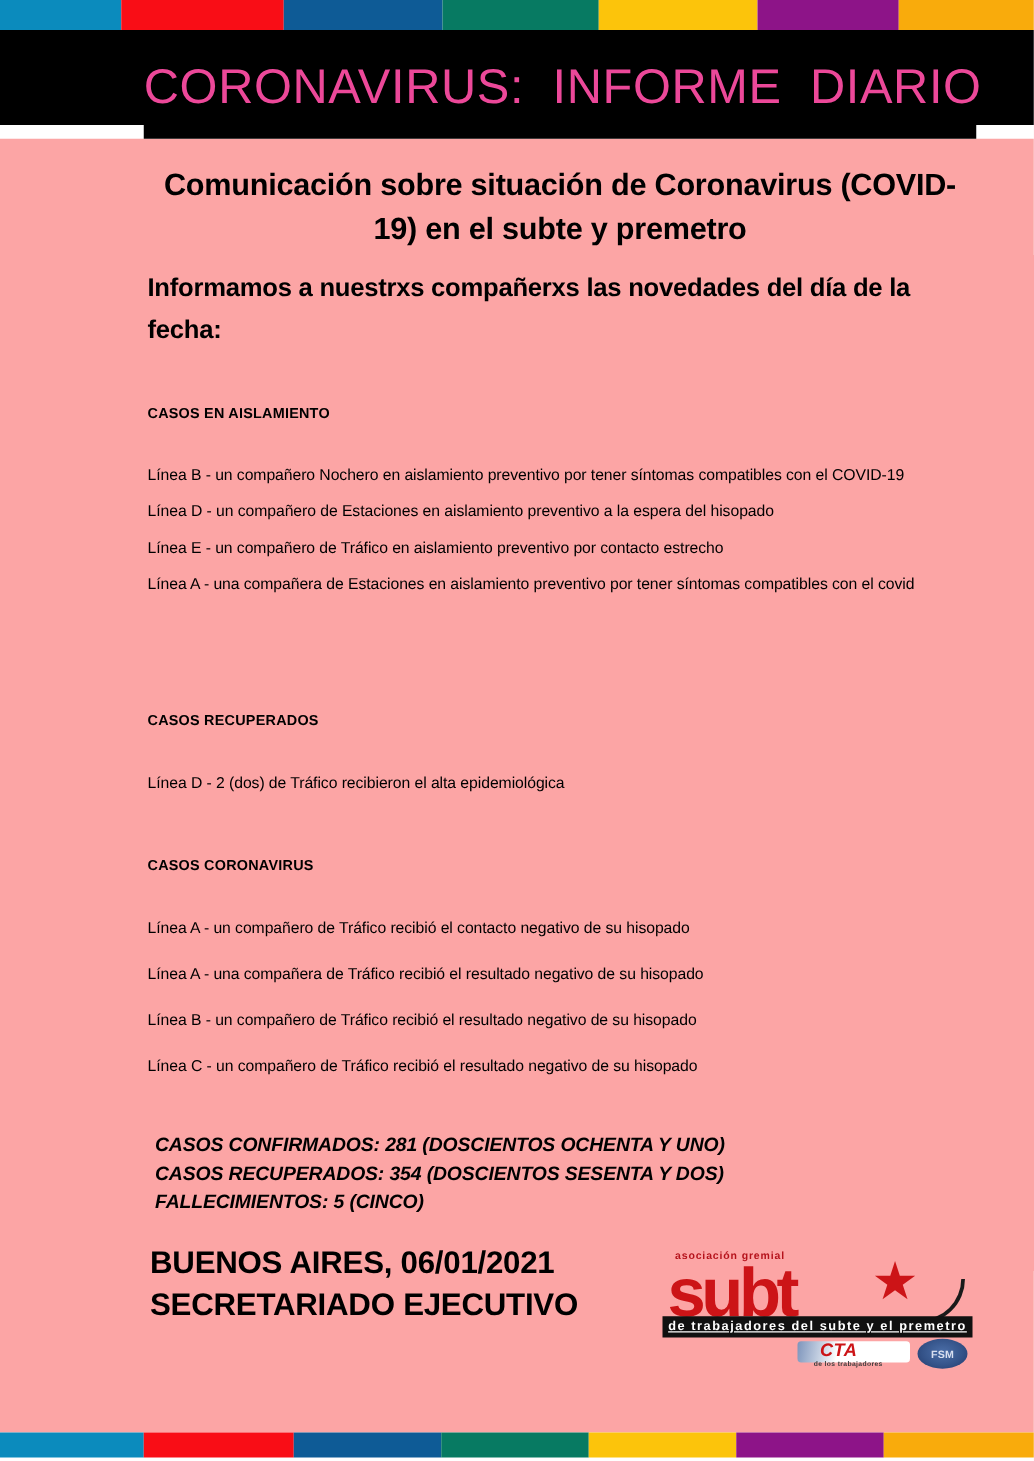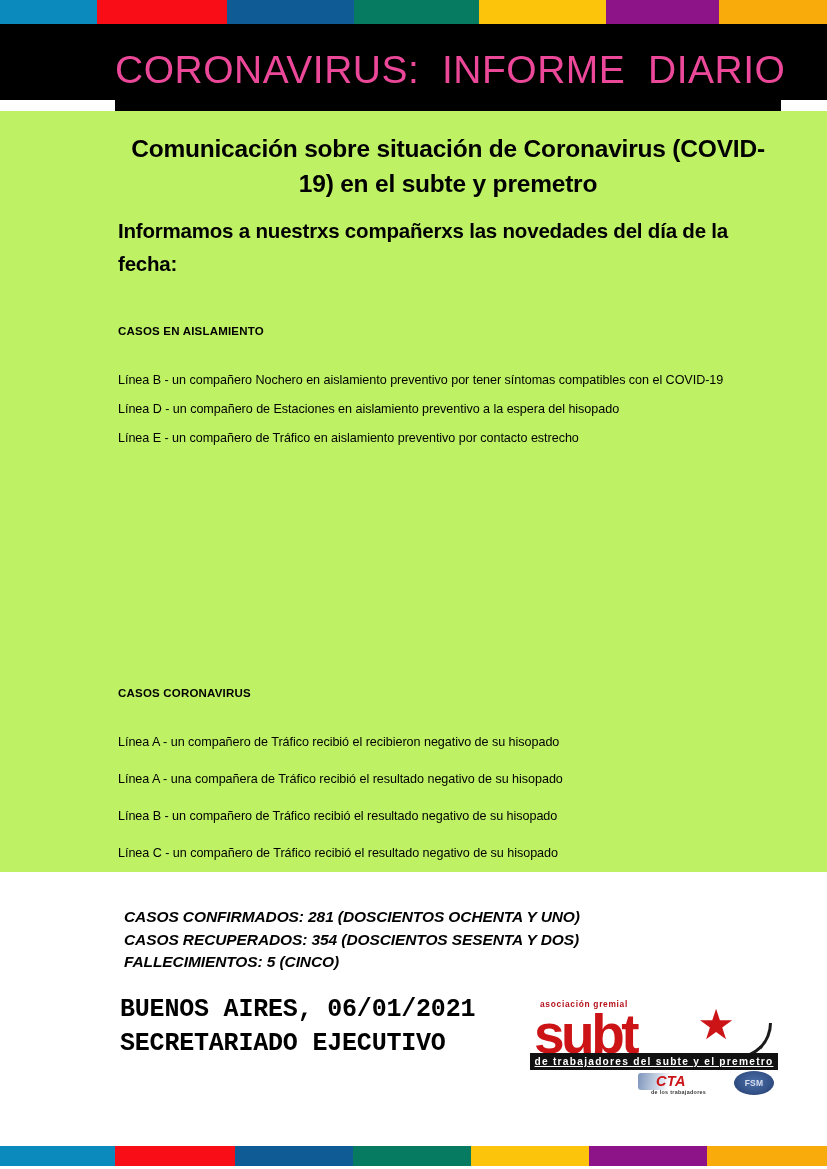--- a/index.html
+++ b/index.html
@@ -66,22 +66,22 @@
     line-height: 44px;
     white-space: pre;
   }
 
   
   .sheet {
     position: absolute;
     left: 0;
     top: 111px;
     width: 827px;
-    height: 761px;
-    background: #bef264;
+    height: 1035px;
+    background: #fca5a5;
   }
 
   .headline {
     position: absolute;
     left: 118px;
     top: 20px;
     width: 660px;
     text-align: center;
     font-size: 24.5px;
     font-weight: bold;
@@ -136,21 +136,20 @@
     line-height: 22.5px;
     letter-spacing: -0.1px;
   }
 
   
   .signature {
     position: absolute;
     left: 120px;
     top: 882px;
     width: 420px;
-    font-family: Liberation Mono, monospace;
   }
   .signature-line {
     font-size: 25px;
     font-weight: bold;
     line-height: 34px;
     letter-spacing: -0.2px;
   }
 
   
   .logo {
@@ -296,26 +295,31 @@
 
   <div class="headline">Comunicación sobre situación de Coronavirus (COVID-19) en el subte y premetro</div>
 
   <div class="intro">Informamos a nuestrxs compañerxs las novedades del día de la fecha:</div>
 
   <div class="section" style="top:212px;">
     <div class="section-heading">CASOS EN AISLAMIENTO</div>
     <div class="entry wide">Línea B - un compañero Nochero en aislamiento preventivo por tener síntomas compatibles con el COVID-19</div>
     <div class="entry">Línea D - un compañero de Estaciones en aislamiento preventivo a la espera del hisopado</div>
     <div class="entry">Línea E - un compañero de Tráfico en aislamiento preventivo por contacto estrecho</div>
-  </div>
-
+    <div class="entry wide">Línea A - una compañera de Estaciones en aislamiento preventivo por tener síntomas compatibles con el covid</div>
+  </div>
+
+  <div class="section" style="top:458px;">
+    <div class="section-heading">CASOS RECUPERADOS</div>
+    <div class="entry">Línea D - 2 (dos) de Tráfico recibieron el alta epidemiológica</div>
+  </div>
 
   <div class="section" style="top:574px;">
     <div class="section-heading">CASOS CORONAVIRUS</div>
-    <div class="entry" style="margin-bottom:19px;">Línea A - un compañero de Tráfico recibió el recibieron negativo de su hisopado</div>
+    <div class="entry" style="margin-bottom:19px;">Línea A - un compañero de Tráfico recibió el contacto negativo de su hisopado</div>
     <div class="entry" style="margin-bottom:19px;">Línea A - una compañera de Tráfico recibió el resultado negativo de su hisopado</div>
     <div class="entry" style="margin-bottom:19px;">Línea B - un compañero de Tráfico recibió el resultado negativo de su hisopado</div>
     <div class="entry">Línea C - un compañero de Tráfico recibió el resultado negativo de su hisopado</div>
   </div>
 
   <div class="summary">
     <div class="summary-line">CASOS CONFIRMADOS: 281 (DOSCIENTOS OCHENTA Y UNO)</div>
     <div class="summary-line">CASOS RECUPERADOS: 354 (DOSCIENTOS SESENTA Y DOS)</div>
     <div class="summary-line">FALLECIMIENTOS: 5 (CINCO)</div>
   </div>

